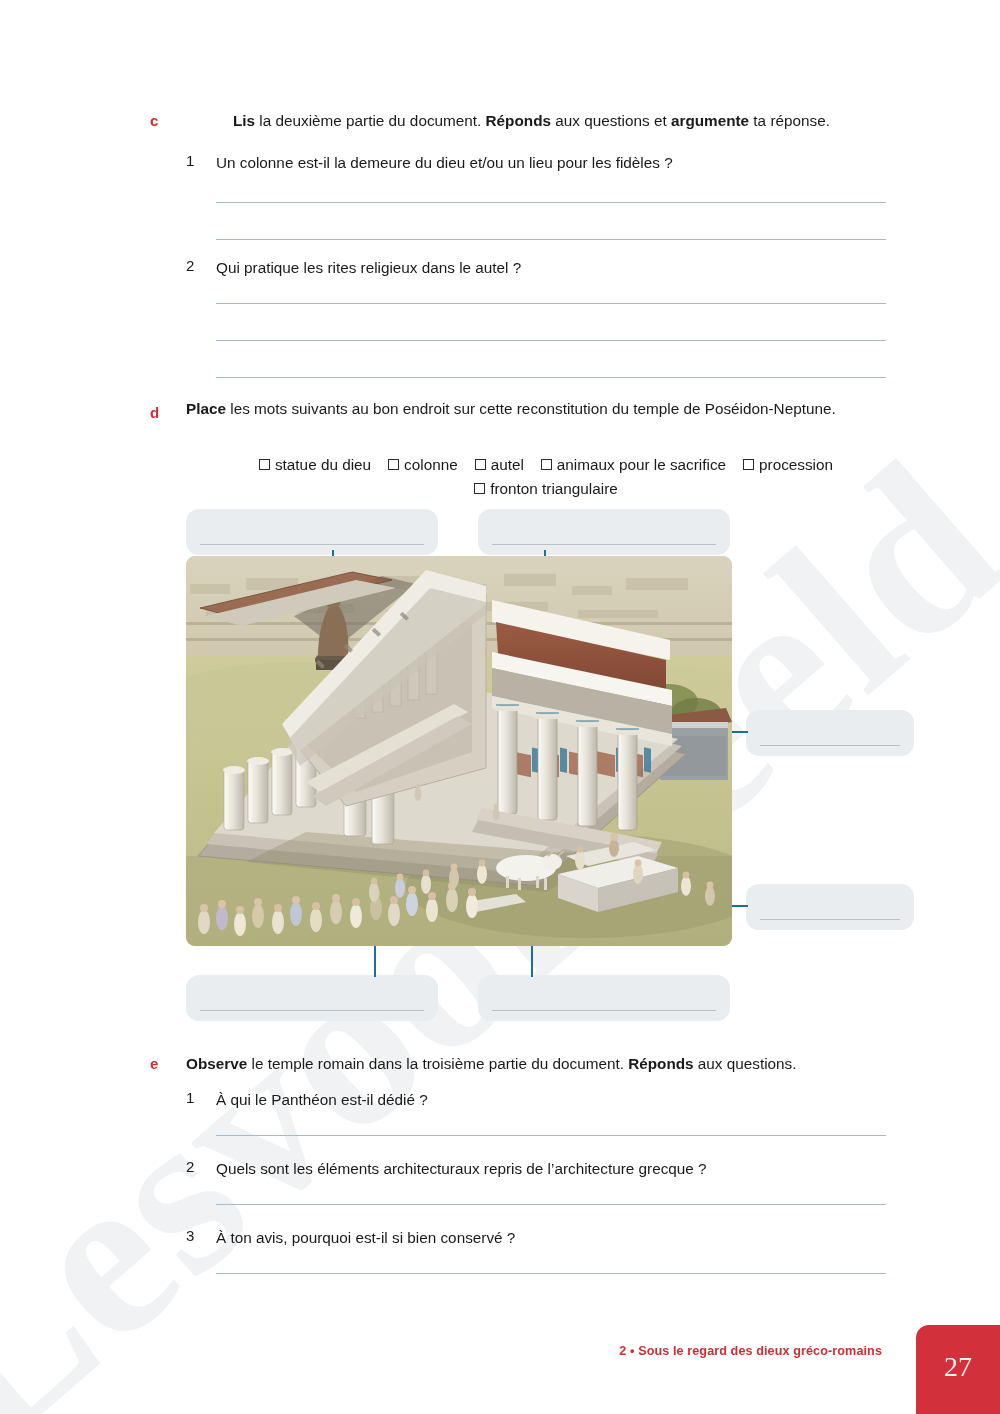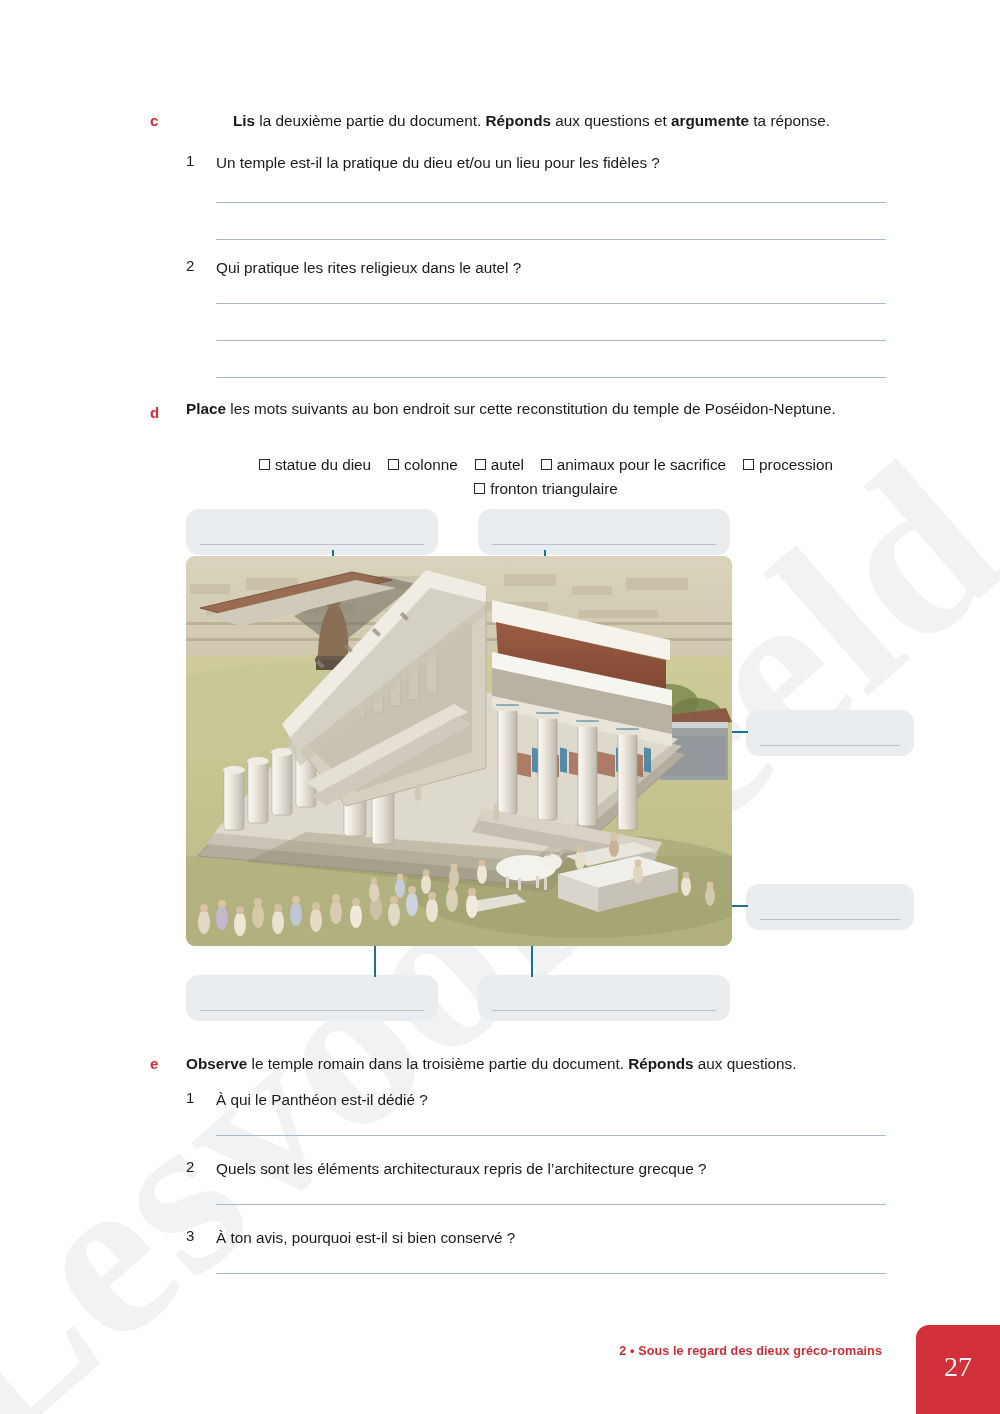--- a/index.html
+++ b/index.html
@@ -130,21 +130,21 @@
 
     <div class="ex-letter" style="top:112px;">c</div>
     <div class="ex-body" style="top:110px;margin-left:47px;">
       <div class="ex-head">
         <b>Lis</b><span> la deuxième partie du document. </span><b>Réponds</b><span> aux questions et </span><b>argumente</b><span> ta réponse.</span>
       </div>
     </div>
 
     <div class="q" style="top:152px;">
       <div class="q-num">1</div>
-      <div class="q-text">Un temple est-il la pratique du dieu et/ou un lieu pour les fidèles ?</div>
+      <div class="q-text">Un colonne est-il la demeure du dieu et/ou un lieu pour les fidèles ?</div>
     </div>
     <div class="rule" style="left:216px; width:670px; top:202px;"></div>
     <div class="rule" style="left:216px; width:670px; top:239px;"></div>
 
     <div class="q" style="top:257px;">
       <div class="q-num">2</div>
       <div class="q-text">Qui pratique les rites religieux dans le autel ?</div>
     </div>
     <div class="rule" style="left:216px; width:670px; top:303px;"></div>
     <div class="rule" style="left:216px; width:670px; top:340px;"></div>

